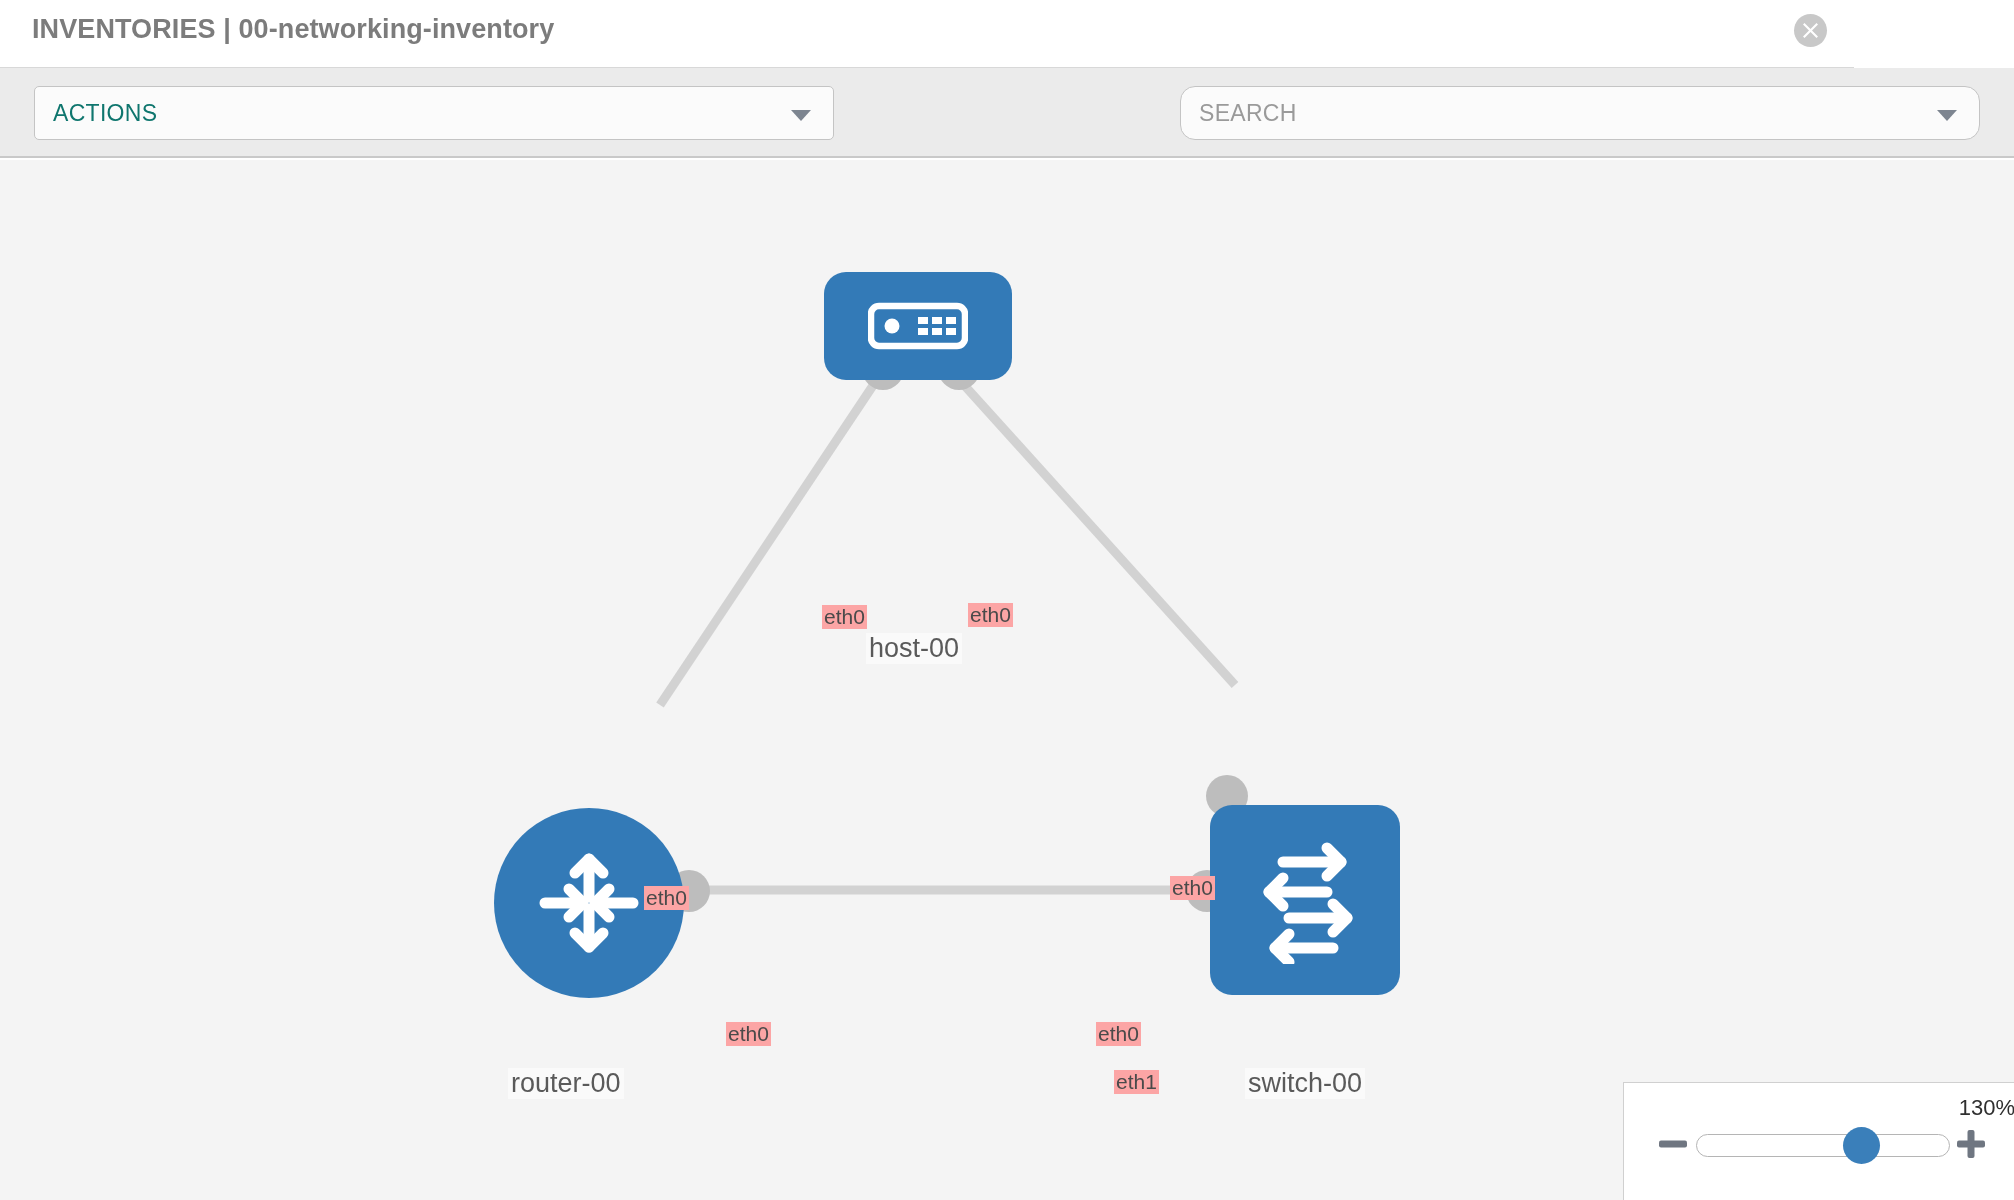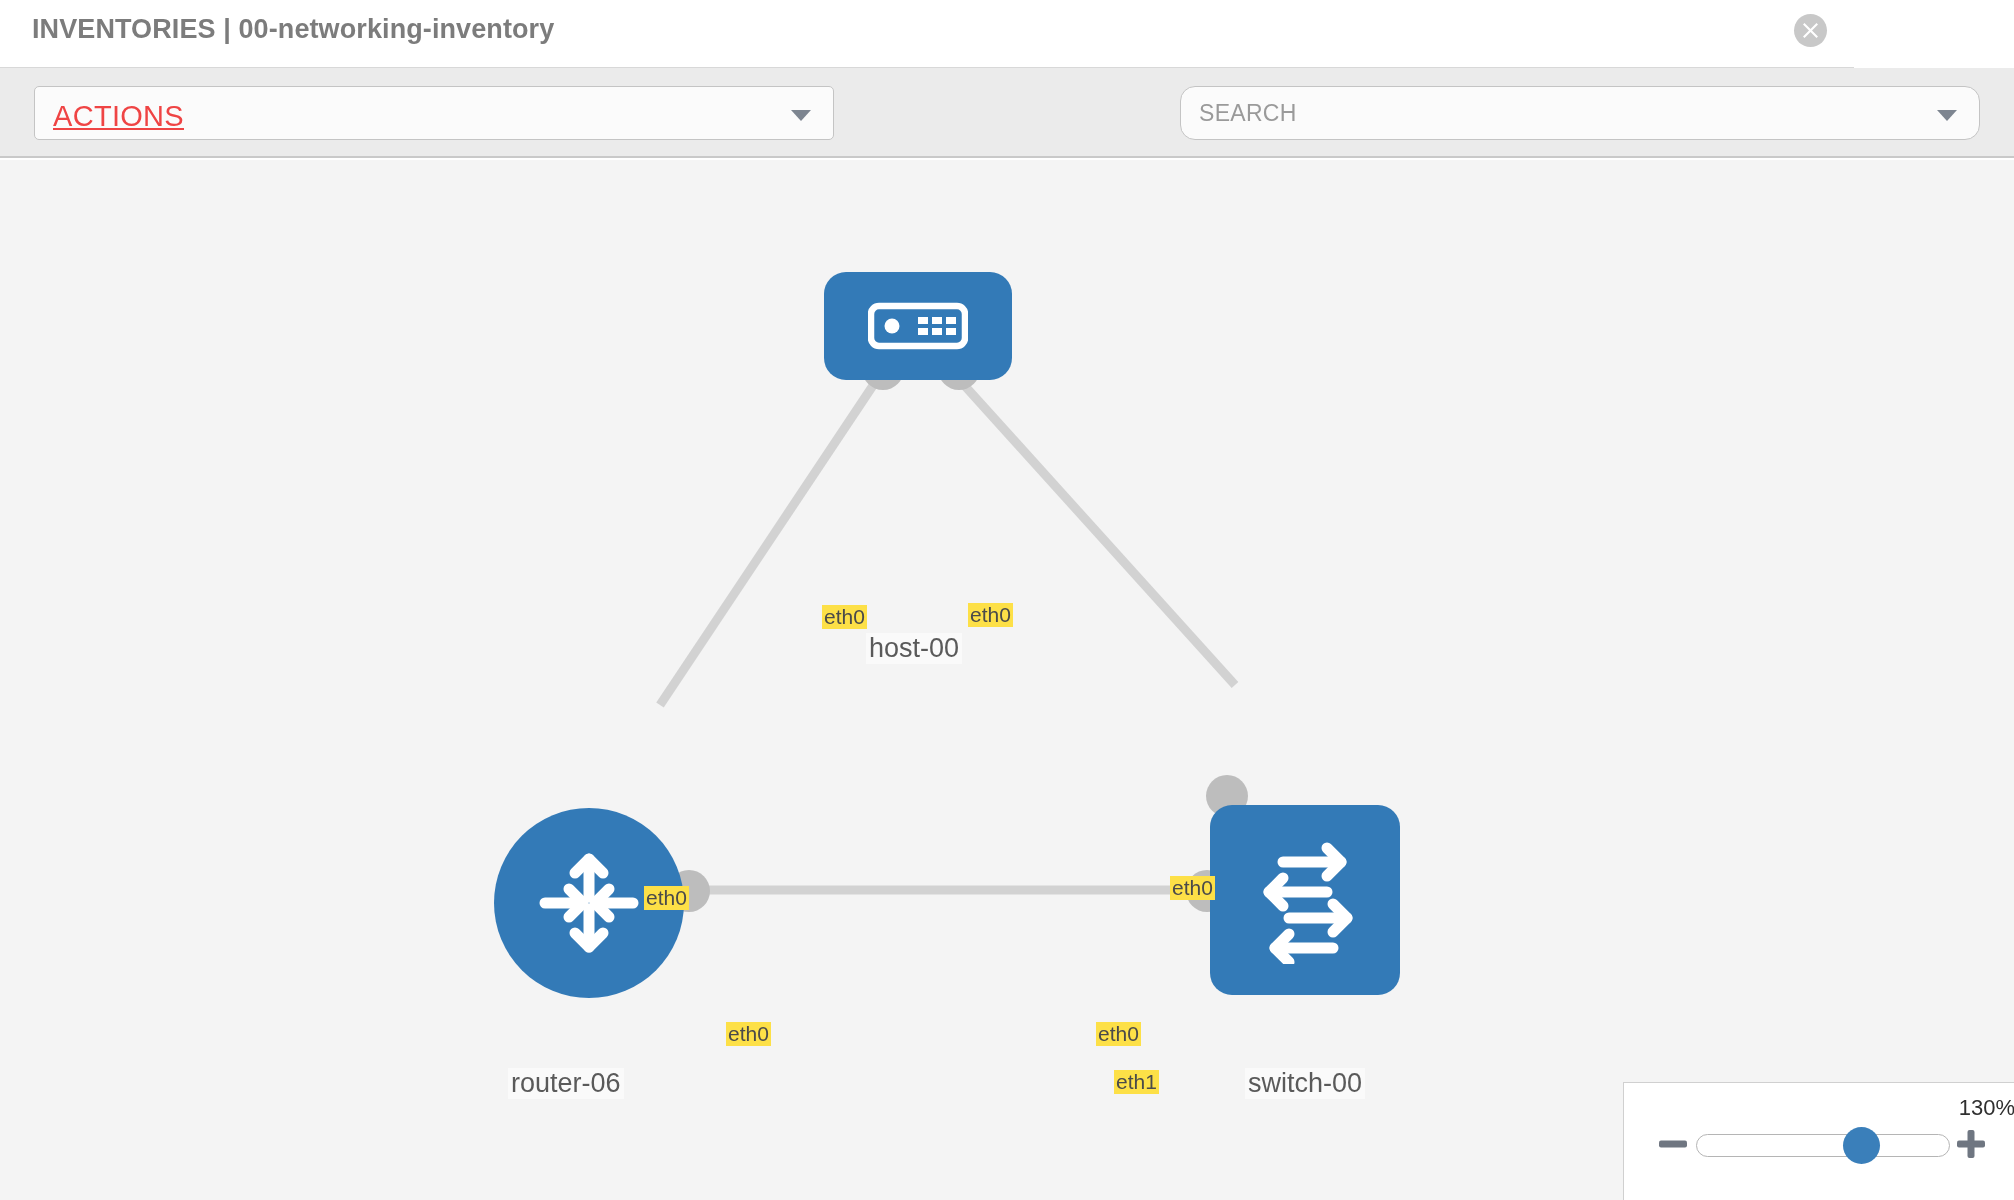--- a/index.html
+++ b/index.html
@@ -68,24 +68,23 @@
     height: 54px;
     background: #fbfbfb;
     border: 1px solid #c4c4c4;
     border-radius: 5px;
     cursor: pointer;
   }
   .actions-label {
     position: absolute;
     left: 18px;
     top: 13px;
-    font-size: 29px;
-    color: #ef4444;
+    font-size: 23px;
+    color: #0f766e;
     letter-spacing: 0.3px;
-    text-decoration: underline;
   }
   .caret {
     position: absolute;
     right: 22px;
     top: 23px;
     width: 0; height: 0;
     border-left: 10px solid transparent;
     border-right: 10px solid transparent;
     border-top: 11px solid #7d8590;
   }
@@ -159,21 +158,21 @@
     height: 42px;
     border-radius: 50%;
     background: #bdbdbd;
     cursor: pointer;
   }
 
   .iface-label {
     position: absolute;
     font-size: 21px;
     color: #4a4a4a;
-    background: #fde047;
+    background: #fca5a5;
     white-space: nowrap;
     padding: 0 2px;
   }
 
   
   .zoom-panel {
     position: absolute;
     left: 1623px;
     top: 1082px;
     width: 391px;
@@ -309,21 +308,21 @@
           <polyline points="48,92 62,106 76,92"></polyline>
 
           <line x1="18" y1="62" x2="56" y2="62"></line>
           <polyline points="42,48 56,62 42,76"></polyline>
 
           <line x1="106" y1="62" x2="68" y2="62"></line>
           <polyline points="82,48 68,62 82,76"></polyline>
         </g>
       </svg>
     </div>
-    <div class="node-label" style="left:508px; top:872px;">router-06</div>
+    <div class="node-label" style="left:508px; top:872px;">router-00</div>
 
     <div class="node rounded" style="left:1210px; top:645px; width:190px; height:190px;">
       <svg width="128" height="128" viewBox="0 0 128 128">
         <g stroke="#ffffff" stroke-width="11" stroke-linecap="round" stroke-linejoin="round" fill="none">
 
           <line x1="42" y1="26" x2="100" y2="26"></line>
           <polyline points="86,12 100,26 86,40"></polyline>
 
           <line x1="86" y1="56" x2="28" y2="56"></line>
           <polyline points="42,42 28,56 42,70"></polyline>

